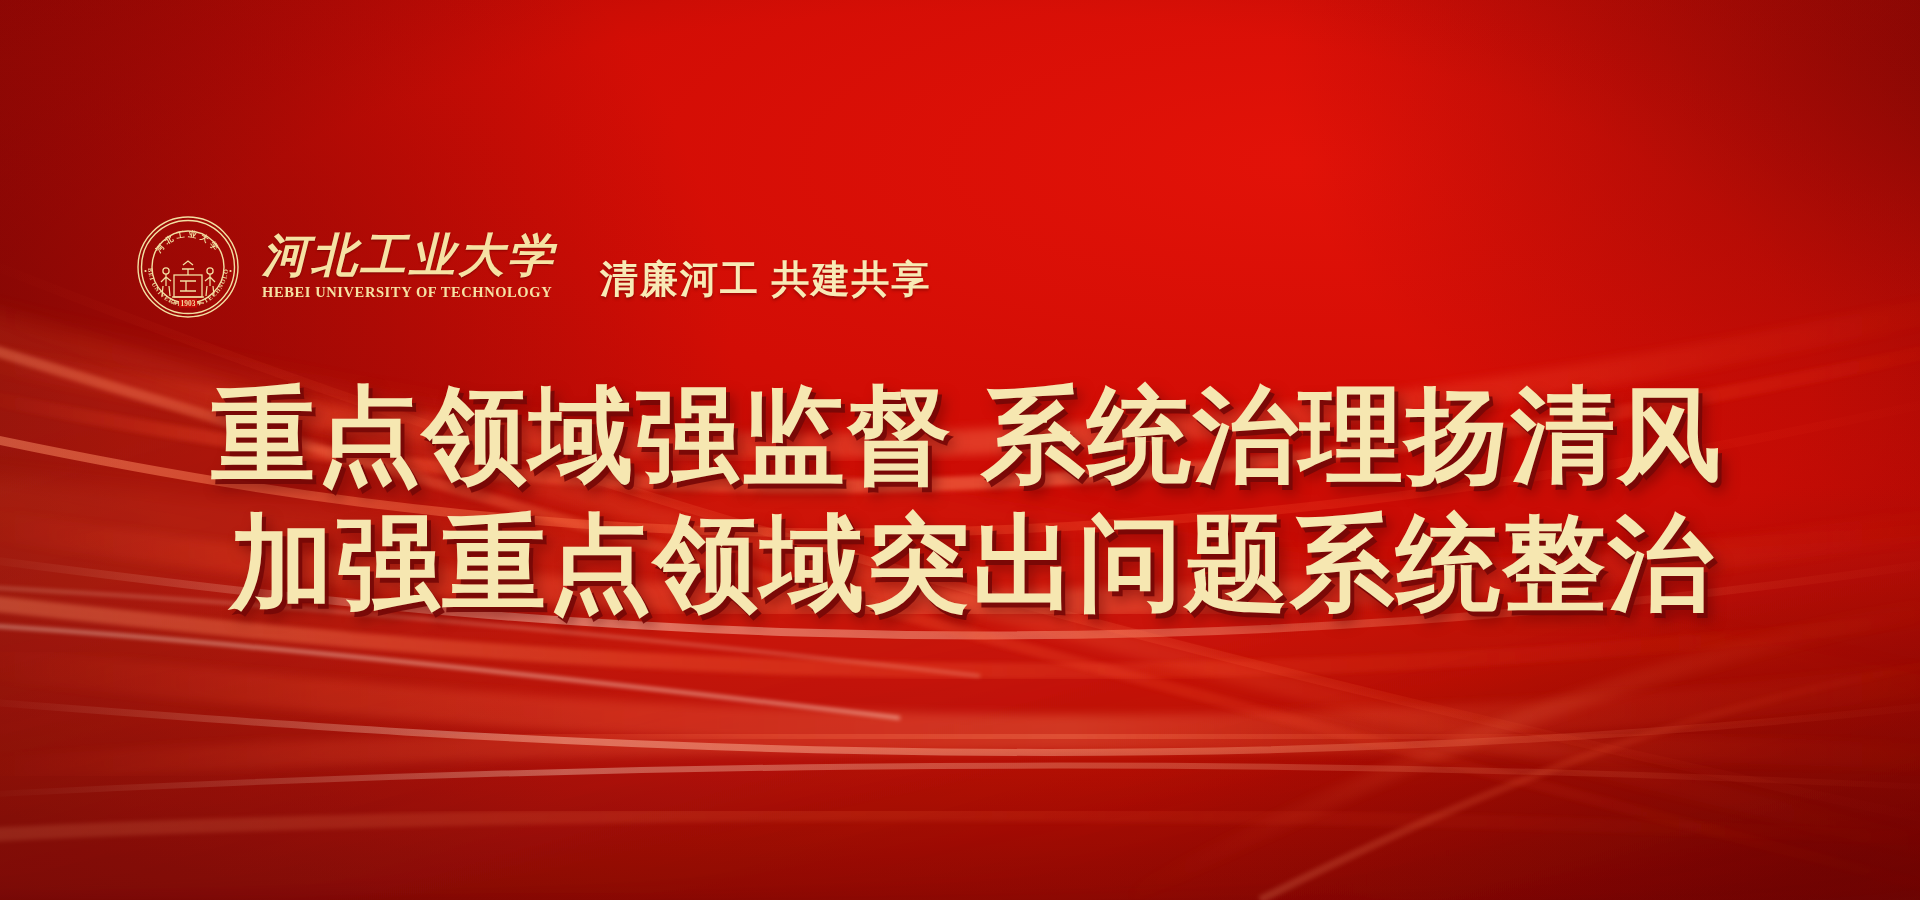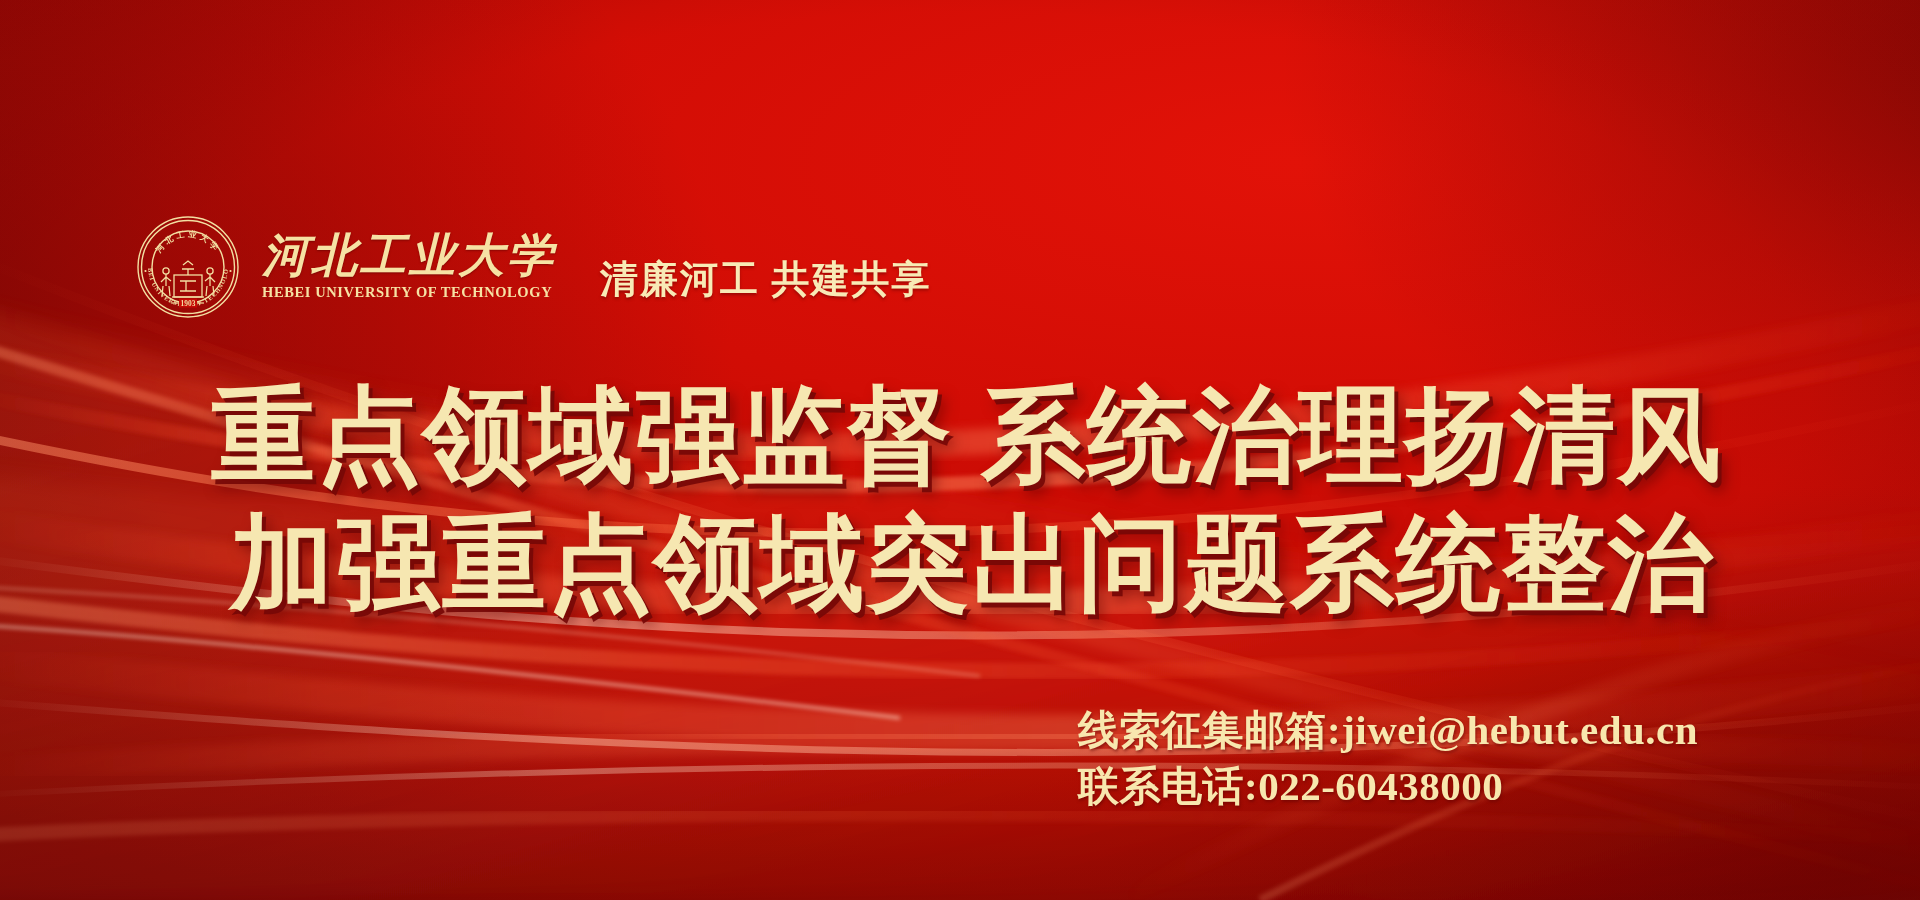--- a/index.html
+++ b/index.html
@@ -241,18 +241,14 @@
     </div>
 
     <div class="slogan">清廉河工 共建共享</div>
   </div>
 
   <div class="headline">
     <div class="hl-line l1">重点领域强监督 系统治理扬清风</div>
     <div class="hl-line l2">加强重点领域突出问题系统整治</div>
   </div>
 
-  <div class="contact">
-    <div class="contact-line">线索征集邮箱:jiwei@hebut.edu.cn</div>
-    <div class="contact-line">联系电话:022-60438000</div>
-  </div>
 
 </div>
 
 </body></html>

